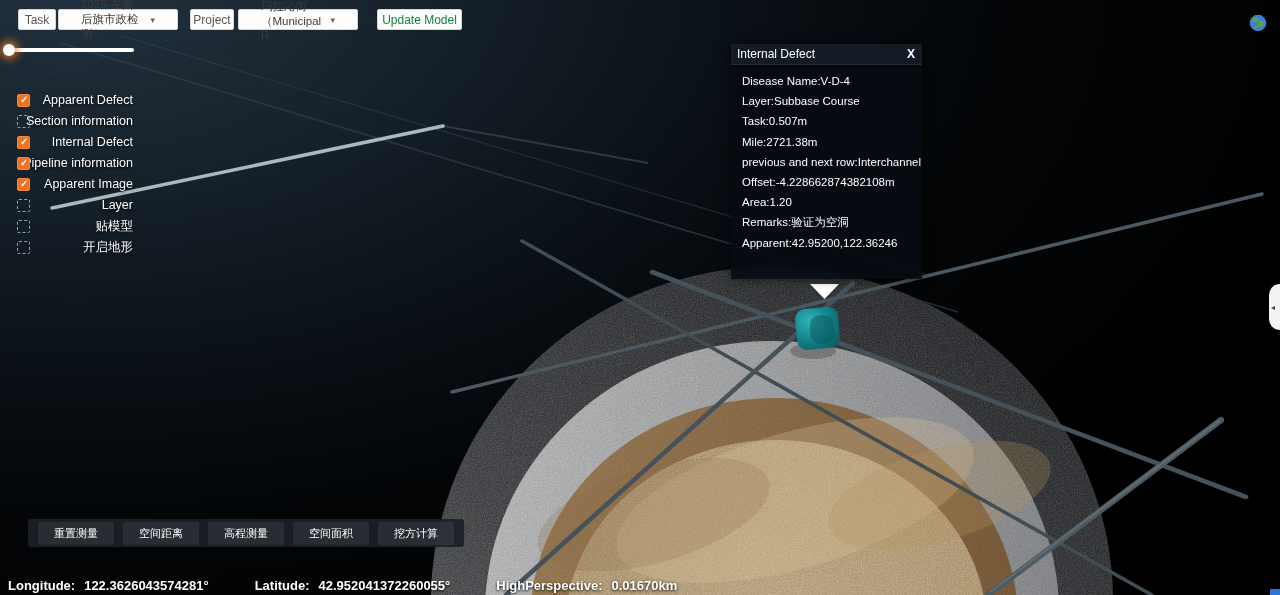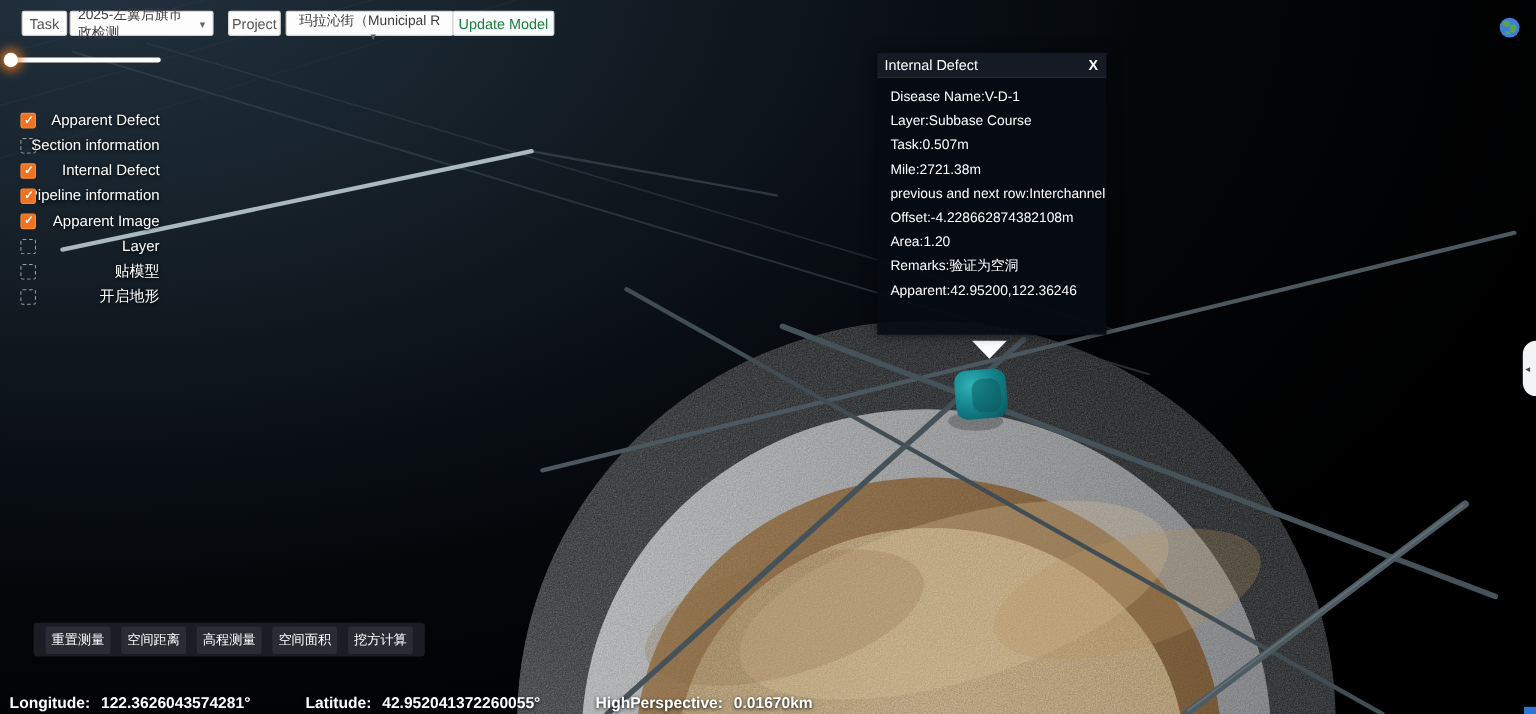--- a/index.html
+++ b/index.html
@@ -6,26 +6,26 @@
   .stage{position:relative;width:1280px;height:595px;overflow:hidden;
          font-family:"Liberation Sans",sans-serif;
          background:radial-gradient(1300px 760px at 6% -4%, #22323f 0%, #17222b 26%, #0a1016 52%, #030507 72%, #000 100%);}
   .stage *{box-sizing:border-box;}
   svg.scene{position:absolute;left:0;top:0;z-index:1;}
 
   
   .hbox{position:absolute;z-index:20;height:21px;background:#fdfdfd;border:1px solid #d6d6d6;
         border-radius:2px;display:flex;align-items:center;justify-content:center;
         font-size:12px;color:#555;}
-  .hbox.dd{justify-content:flex-start;padding:0 6px;color:#3c3c3c;font-size:11.5px;cursor:pointer;}
+  .hbox.dd{justify-content:center;padding:0 22px;color:#3c3c3c;font-size:11.5px;cursor:pointer;}
   .hbox .caret{color:#666;font-size:9px;margin-left:6px;}
   #task-box{left:18px;top:9px;width:38px;}
   #task-dd{left:58px;top:9px;width:120px;}
   #project-box{left:190px;top:9px;width:44px;}
-  #project-dd{left:238px;top:9px;width:140px;flex-direction:column;}
+  #project-dd{left:238px;top:9px;width:120px;}
   #update-btn{left:377px;top:9px;width:85px;color:#15803d;cursor:pointer;}
 
   
   .slider-track{position:absolute;z-index:20;left:9px;top:48px;width:125px;height:4px;
                 background:#fff;border-radius:2px;}
   .slider-knob{position:absolute;z-index:21;left:3px;top:44px;width:12px;height:12px;border-radius:50%;
                background:#fff;box-shadow:0 0 9px 3px rgba(243,124,32,.85);cursor:pointer;}
 
   
   .layers{position:absolute;z-index:20;left:0;top:57px;width:133px;margin-top:33px;}
@@ -45,21 +45,21 @@
                background:rgba(26,33,44,.75);border-bottom:1px solid rgba(255,255,255,.07);}
   .popup-close{position:absolute;right:7px;top:2px;color:#fff;font-size:12px;font-weight:bold;
                cursor:pointer;line-height:17px;}
   .popup-body{padding:6px 4px 0 11px;}
   .pfield{font-size:11.5px;line-height:20.2px;color:#fff;white-space:nowrap;}
 
   
   .mtools{position:absolute;z-index:20;left:28px;top:519px;height:28px;display:flex;
           align-items:center;gap:9px;padding:0 10px;background:rgba(28,32,39,.92);border-radius:3px;}
   .mbtn{font-size:11px;color:#fff;background:rgba(255,255,255,.07);border:none;
-        padding:4px 5px;border-radius:2px;cursor:pointer;white-space:nowrap;
+        padding:4px 16px;border-radius:2px;cursor:pointer;white-space:nowrap;
         font-family:"Liberation Sans",sans-serif;}
 
   
   .statusbar{position:absolute;z-index:20;left:8px;bottom:2px;display:flex;align-items:flex-start;
              color:#fff;font-size:13px;font-weight:bold;text-shadow:0 1px 3px rgba(0,0,0,.95);}
   .sgroup{display:flex;gap:9px;}
   .sgroup+.sgroup{margin-left:46px;}
   .sval{font-weight:bold;}
 
   
@@ -218,21 +218,21 @@
     <div class="lrow">
       <span class="cb"></span>
       <span class="lbl">开启地形</span>
     </div>
   </div>
 
   <div class="popup">
     <div class="popup-title">Internal Defect</div>
     <div class="popup-close">X</div>
     <div class="popup-body">
-      <div class="pfield">Disease Name:V-D-1</div>
+      <div class="pfield">Disease Name:V-D-4</div>
       <div class="pfield">Layer:Subbase Course</div>
       <div class="pfield">Task:0.507m</div>
       <div class="pfield">Mile:2721.38m</div>
       <div class="pfield">previous and next row:Interchannel</div>
       <div class="pfield">Offset:-4.228662874382108m</div>
       <div class="pfield">Area:1.20</div>
       <div class="pfield">Remarks:验证为空洞</div>
       <div class="pfield">Apparent:42.95200,122.36246</div>
     </div>
   </div>

